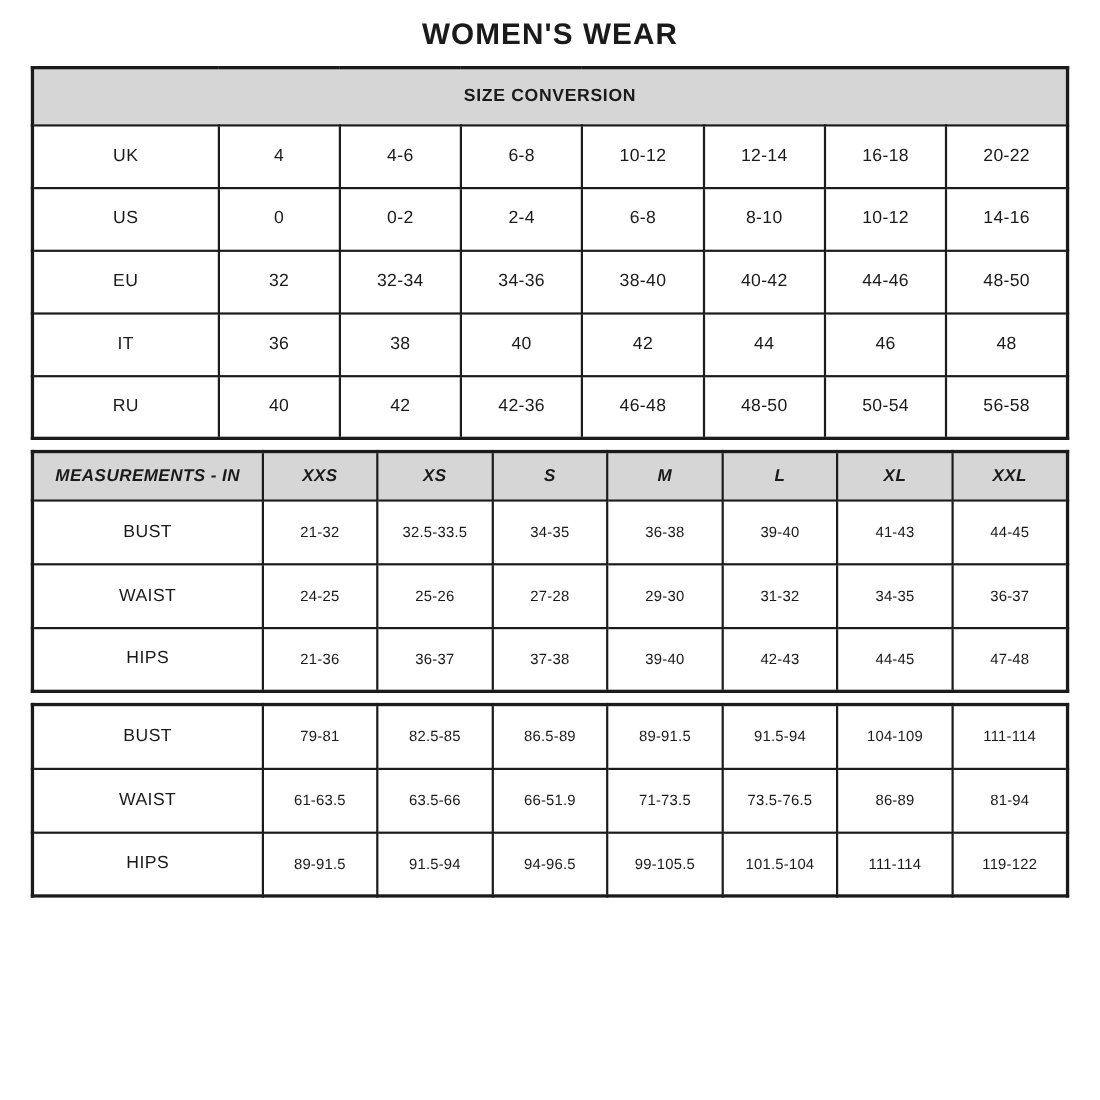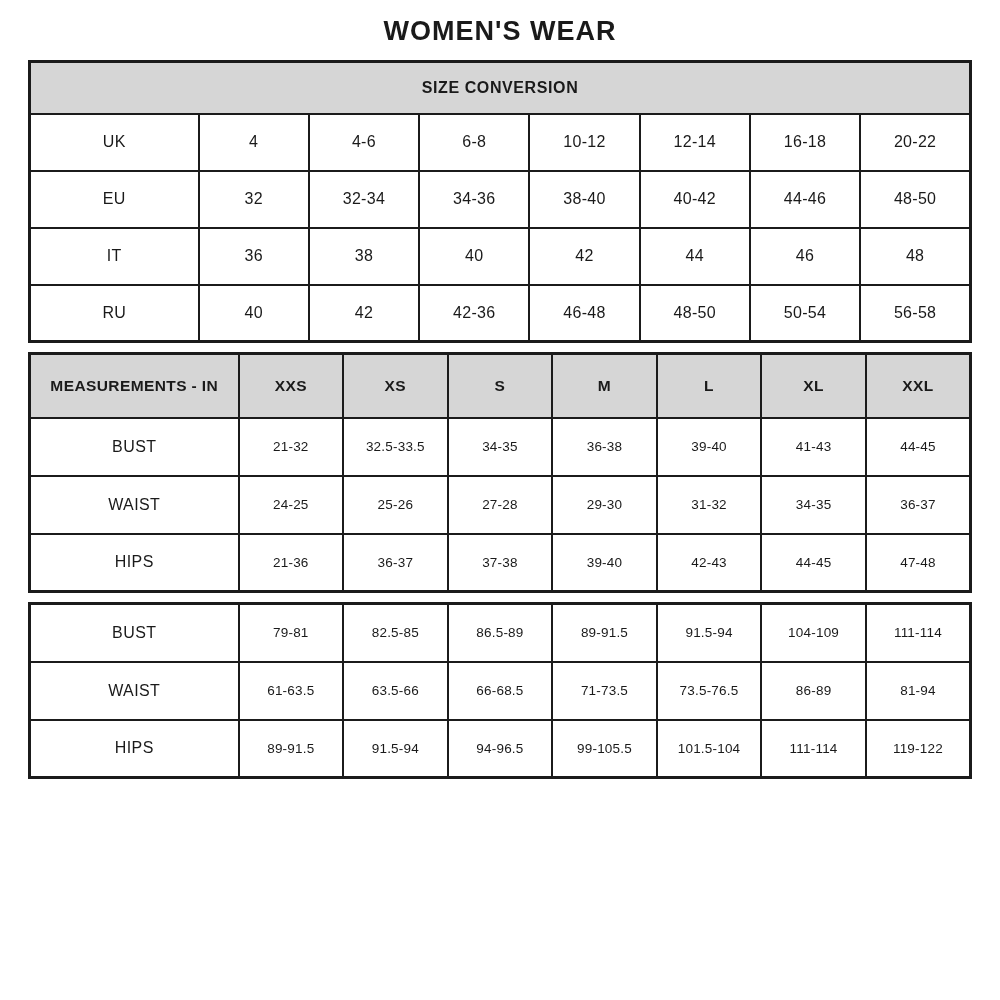--- a/index.html
+++ b/index.html
@@ -48,21 +48,21 @@
     font-weight:700;
     font-size:16px;
     letter-spacing:0.6px;
   }
   .t1 th{font-weight:400;font-size:16px;letter-spacing:0.4px;}
   .t1 td{font-size:16px;letter-spacing:0.3px;}
   
   .tm{margin-top:9px;}
   .tm col.first{width:209px;}
   .tm tr{height:58px;}
-  .tm tr.head-row{height:64px;}
+  .tm tr.head-row{height:44px;font-style:italic;}
   .tm th{
     background:var(--header-bg);
     font-weight:700;
     font-size:15.5px;
     letter-spacing:0.4px;
   }
   .tm td.row-label{font-size:16px;letter-spacing:0.4px;}
   .tm td.val{font-size:13.5px;letter-spacing:0.2px;}
 </style>
 </head>
@@ -89,20 +89,30 @@
       </tr>
       <tr>
         <td>UK</td>
         <td>4</td>
         <td>4-6</td>
         <td>6-8</td>
         <td>10-12</td>
         <td>12-14</td>
         <td>16-18</td>
         <td>20-22</td>
+      </tr>
+      <tr>
+        <td>US</td>
+        <td>0</td>
+        <td>0-2</td>
+        <td>2-4</td>
+        <td>6-8</td>
+        <td>8-10</td>
+        <td>10-12</td>
+        <td>14-16</td>
       </tr>
       <tr>
         <td>EU</td>
         <td>32</td>
         <td>32-34</td>
         <td>34-36</td>
         <td>38-40</td>
         <td>40-42</td>
         <td>44-46</td>
         <td>48-50</td>
@@ -204,21 +214,21 @@
         <td class="val">86.5-89</td>
         <td class="val">89-91.5</td>
         <td class="val">91.5-94</td>
         <td class="val">104-109</td>
         <td class="val">111-114</td>
       </tr>
       <tr>
         <td class="row-label">WAIST</td>
         <td class="val">61-63.5</td>
         <td class="val">63.5-66</td>
-        <td class="val">66-68.5</td>
+        <td class="val">66-51.9</td>
         <td class="val">71-73.5</td>
         <td class="val">73.5-76.5</td>
         <td class="val">86-89</td>
         <td class="val">81-94</td>
       </tr>
       <tr>
         <td class="row-label">HIPS</td>
         <td class="val">89-91.5</td>
         <td class="val">91.5-94</td>
         <td class="val">94-96.5</td>

